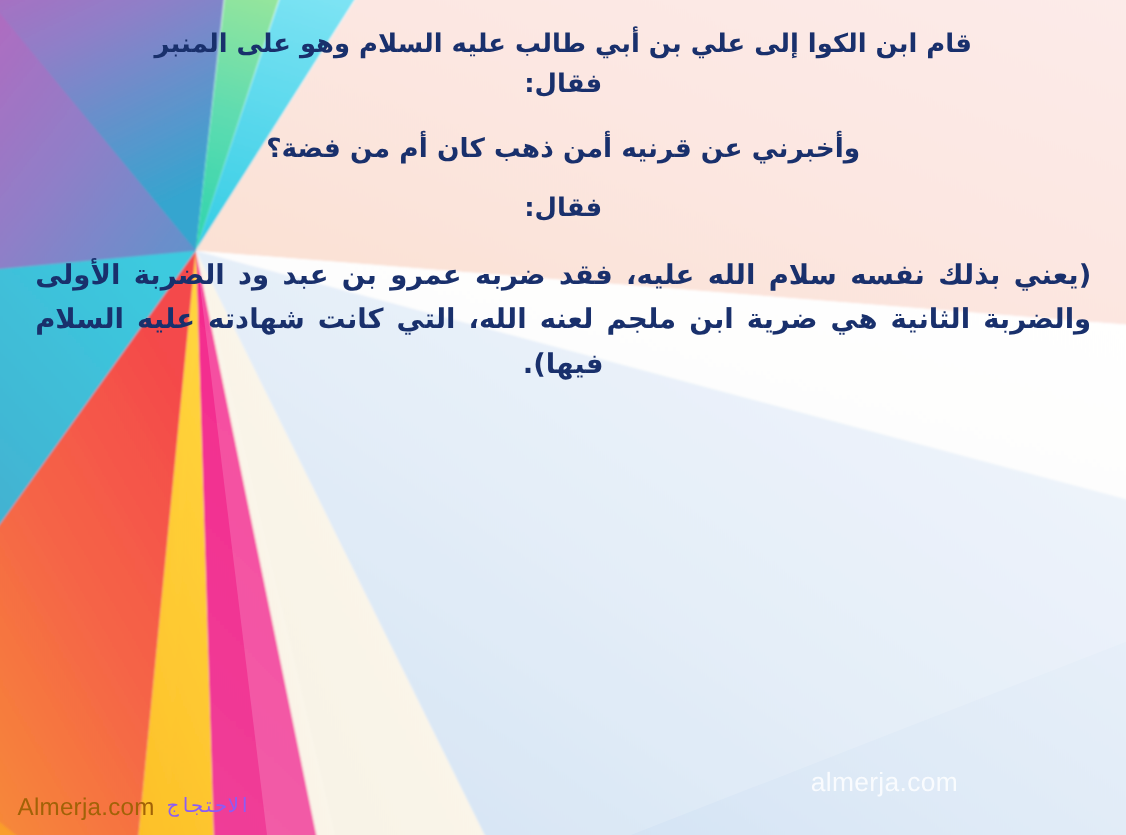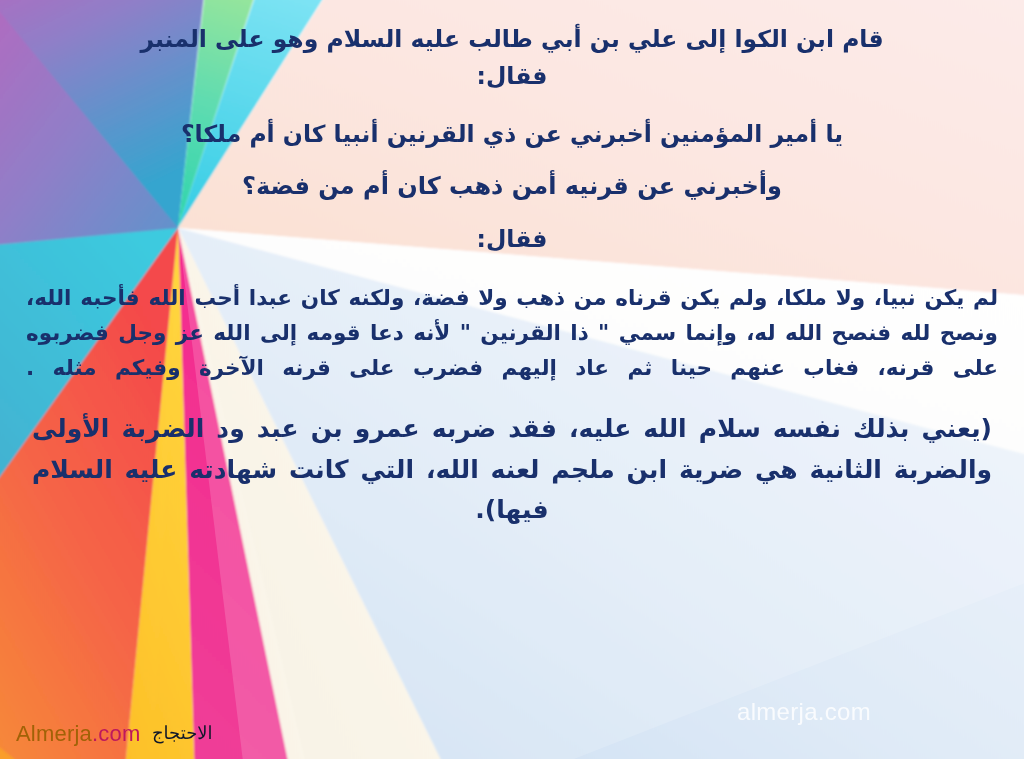--- a/index.html
+++ b/index.html
@@ -52,26 +52,26 @@
   }
 
   
   .footer-brand{
     position:absolute;left:16px;bottom:12px;
     font-family:"Liberation Sans",sans-serif;
     font-size:22px;font-weight:400;letter-spacing:.2px;
     white-space:nowrap;
   }
   .footer-brand .b-name{color:#a16207;}
-  .footer-brand .b-tld{color:#be185d;}
+  .footer-brand .b-tld{color:#a16207;}
   .footer-source{
     position:absolute;left:152px;bottom:15px;
     direction:rtl;
-    color:#0f172a;
-    font-family:Liberation Sans, sans-serif;
+    color:#8b5cf6;
+    font-family:Liberation Mono, monospace;
     font-size:18px;font-weight:400;
     white-space:nowrap;
     margin-top:22px;
   }
   .watermark{
     position:absolute;left:737px;top:698px;
     color:rgba(255,255,255,.82);
     font-family:"Liberation Sans",sans-serif;
     font-size:24px;font-weight:400;letter-spacing:.3px;
     white-space:nowrap;
@@ -182,27 +182,25 @@
 
       <polygon points="178,228 1084,420 1084,560 420,819 250,819" fill="#ffffff" opacity="0.16"></polygon>
     </svg>
   </div>
 
   <div id="content">
     <p class="para p-intro">قام ابن الكوا إلى علي بن أبي طالب عليه السلام وهو على المنبر</p>
 
     <p class="para p-faqal-1">فقال:</p>
 
-    <p class="para p-q1">يا أمير المؤمنين أخبرني عن ذي القرنين أنبيا كان أم ملكا؟</p>
 
     <p class="para p-q2">وأخبرني عن قرنيه أمن ذهب كان أم من فضة؟</p>
 
     <p class="para p-faqal-2">فقال:</p>
 
-    <p class="para p-answer">لم يكن نبيا، ولا ملكا، ولم يكن قرناه من ذهب ولا فضة، ولكنه كان عبدا أحب الله فأحبه الله، ونصح لله فنصح الله له، وإنما سمي " ذا القرنين " لأنه دعا قومه إلى الله عز وجل فضربوه على قرنه، فغاب عنهم حينا ثم عاد إليهم فضرب على قرنه الآخرة وفيكم مثله .</p>
 
     <p class="para p-note">(يعني بذلك نفسه سلام الله عليه، فقد ضربه عمرو بن عبد ود الضربة الأولى والضربة الثانية هي ضرية ابن ملجم لعنه الله، التي كانت شهادته عليه السلام فيها).</p>
   </div>
 
   <div class="footer-brand">
     <span class="b-name">Almerja</span><span class="b-tld">.com</span>
   </div>
 
   <div class="footer-source">الاحتجاج</div>
 

